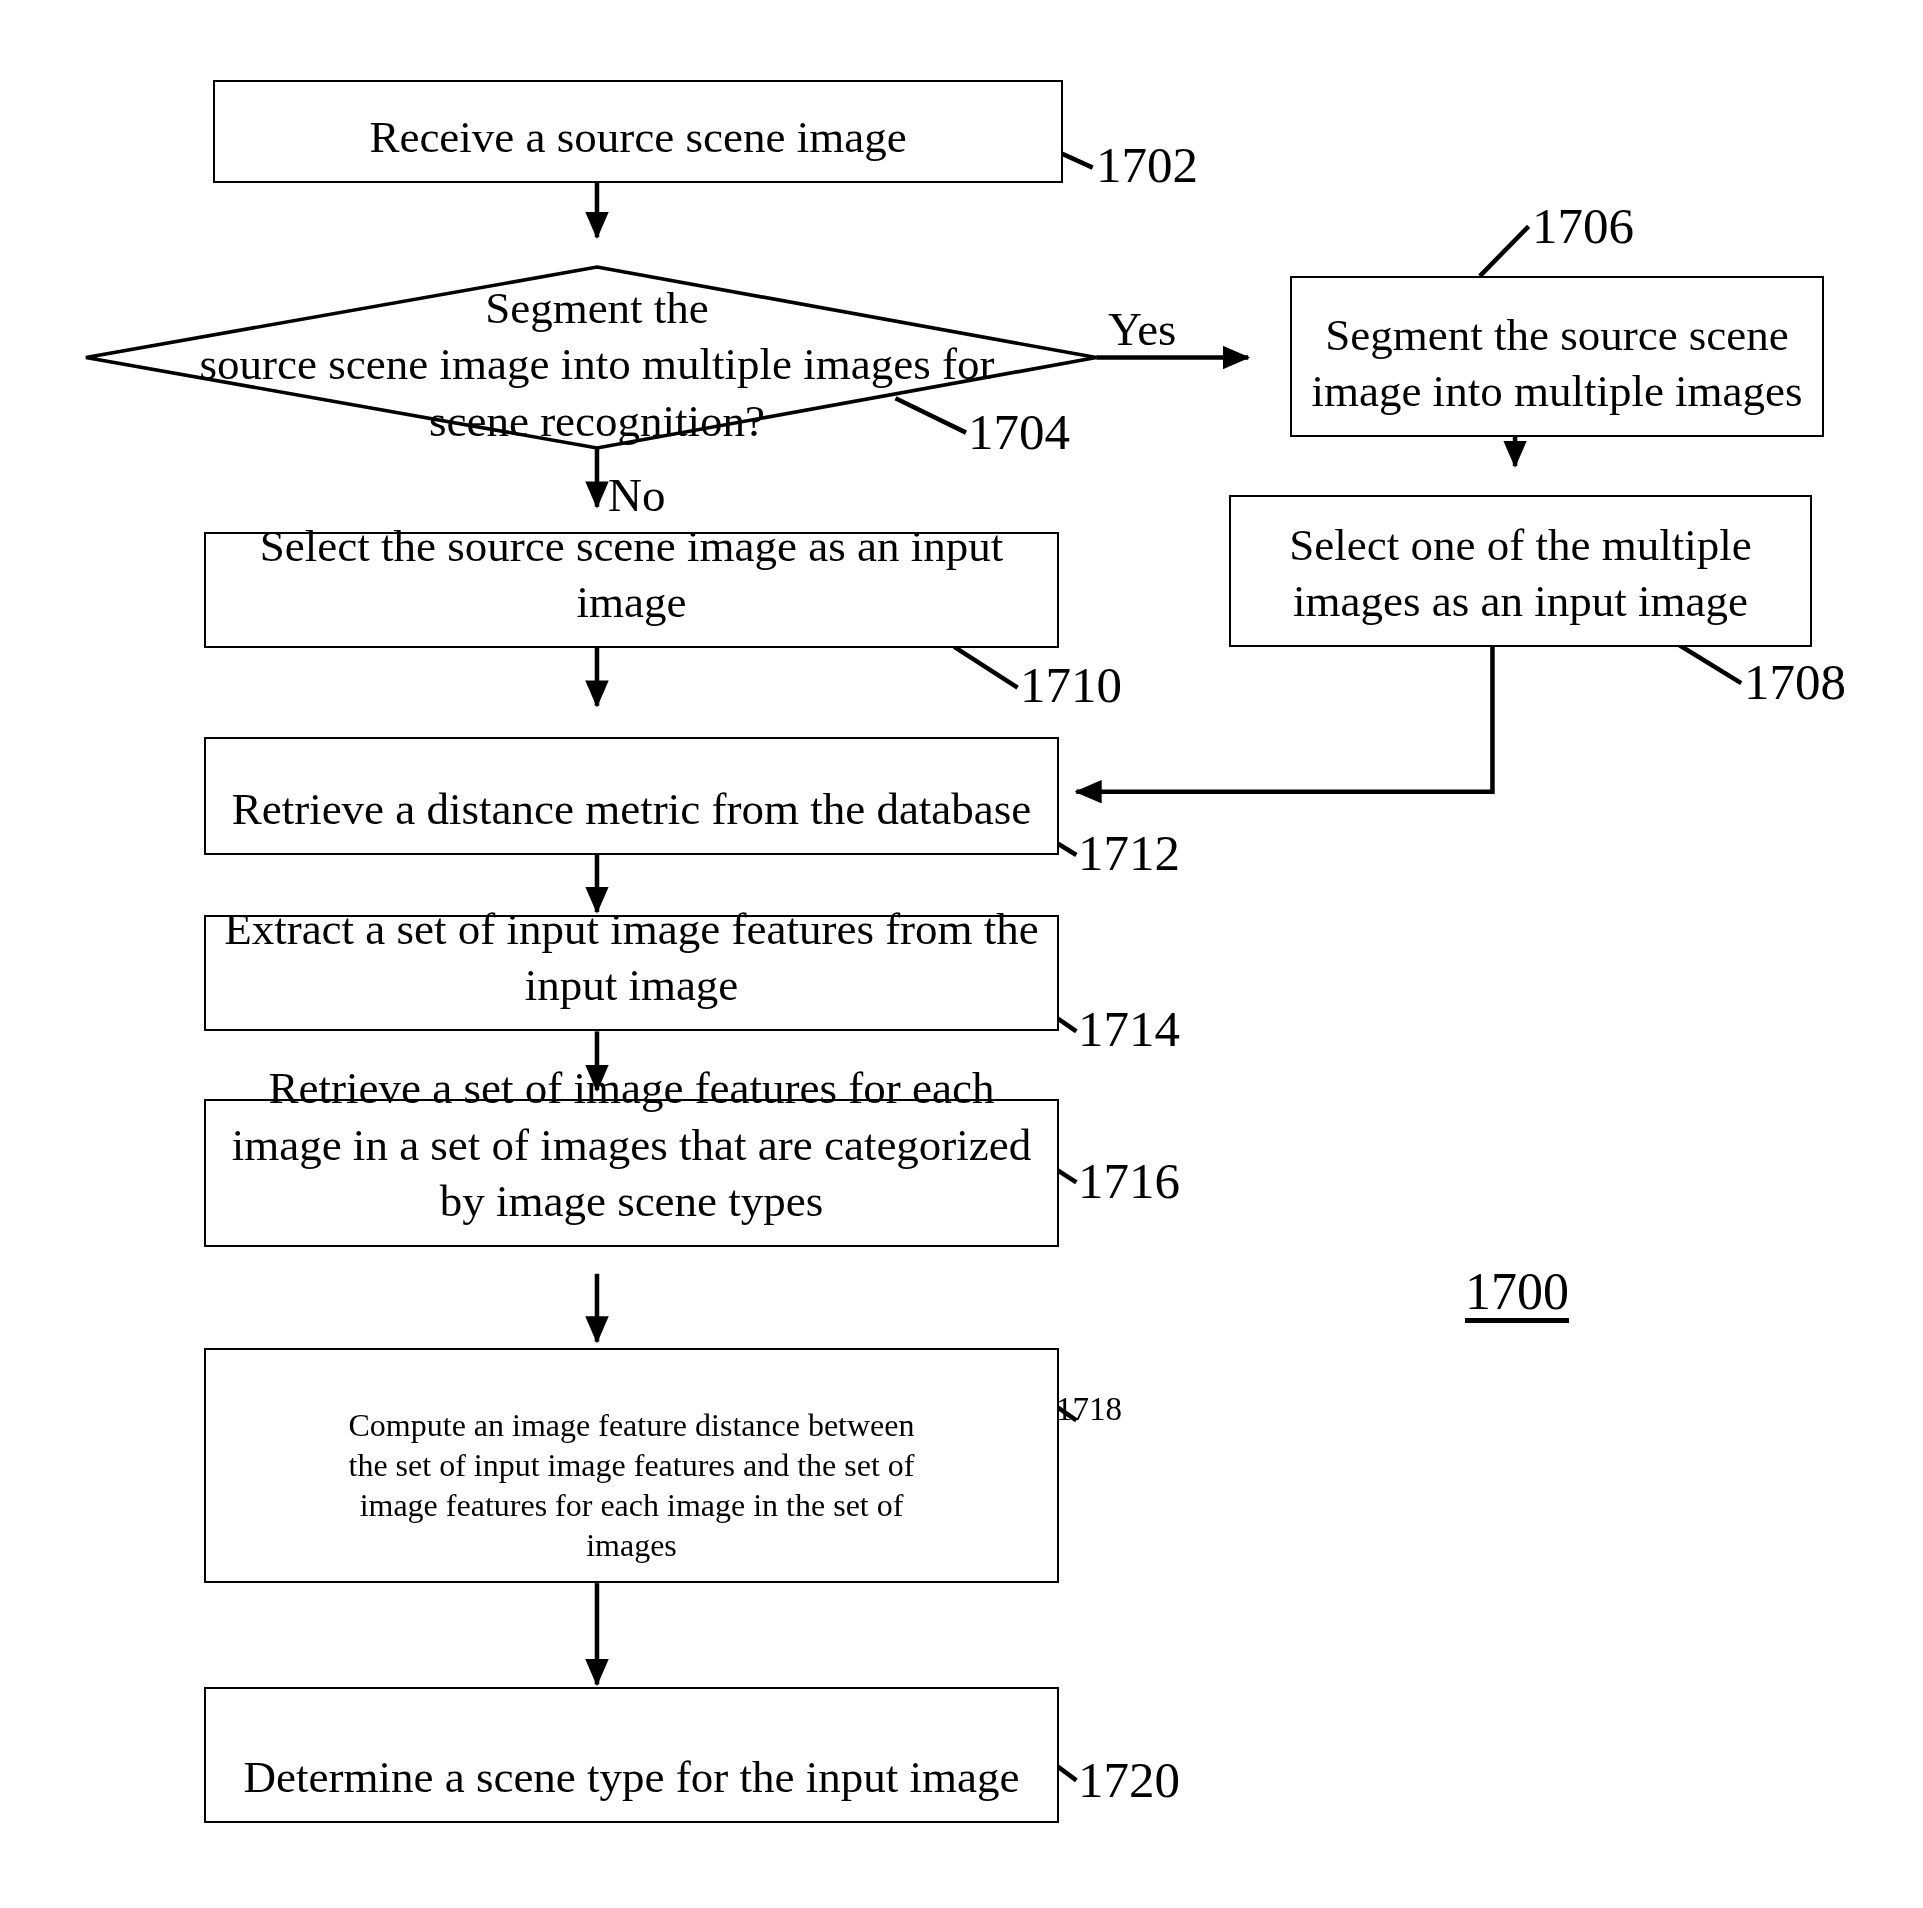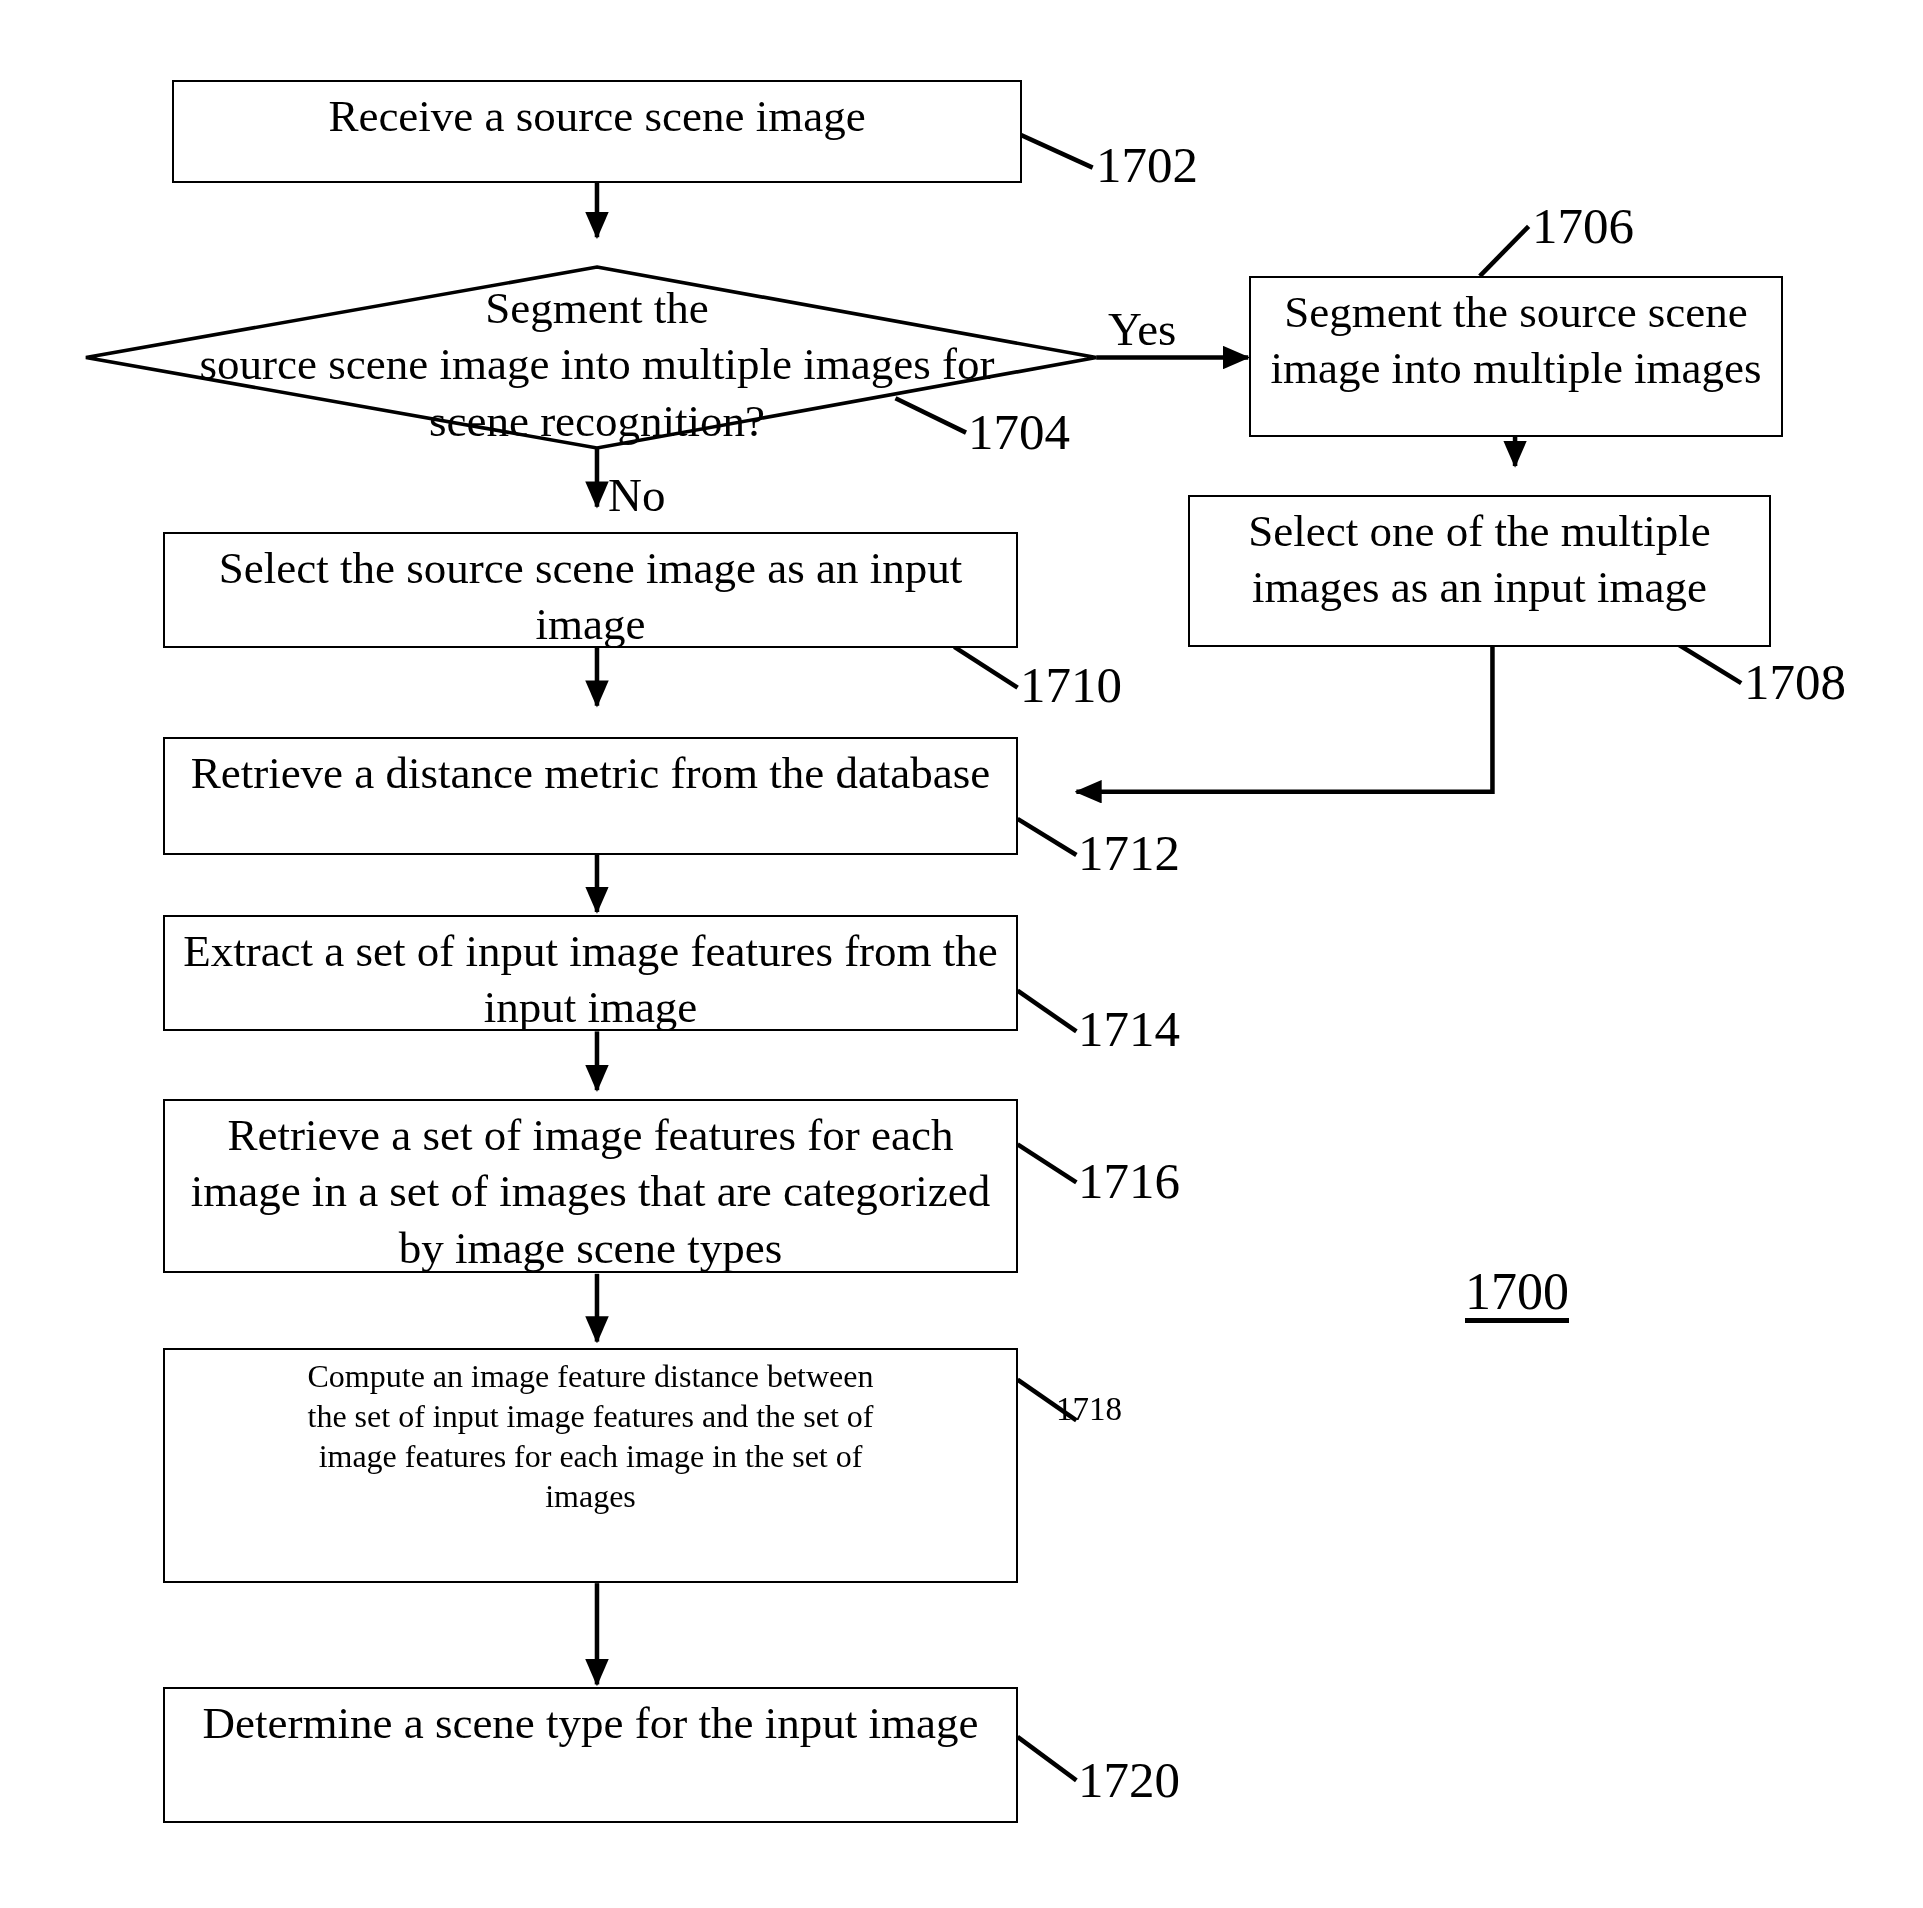--- a/index.html
+++ b/index.html
@@ -28,25 +28,26 @@
     height: 1909px;
     pointer-events: none;
   }
   
   .node-box {
     position: absolute;
     box-sizing: border-box;
     border: 2.7px solid #000000;
     background: #ffffff;
     display: flex;
-    align-items: flex-start;
+    align-items: flex-end;
     justify-content: center;
     text-align: center;
     line-height: 1.25;
-    padding: 6px 11px;
+    padding: 16px 11px;
+    margin-left: 41px;
   }
   .node-text {
     display: block;
     width: 100%;
     white-space: pre-line;
   }
   
   .diamond-label {
     position: absolute;
     text-align: center;
@@ -148,21 +149,21 @@
 
   <div class="node-box" style="left:163px; top:737px; width:855px; height:118px; font-size:45px;">
     <span class="node-text">Retrieve a distance metric from the database</span>
   </div>
 
   <div class="node-box" style="left:163px; top:915px; width:855px; height:116px; font-size:45px;">
     <span class="node-text">Extract a set of input image features from the
 input image</span>
   </div>
 
-  <div class="node-box" style="left:163px; top:1099px; width:855px; height:174px; font-size:45px;">
+  <div class="node-box" style="left:163px; top:1099px; width:855px; height:148px; font-size:45px;">
     <span class="node-text">Retrieve a set of image features for each
 image in a set of images that are categorized
 by image scene types</span>
   </div>
 
   <div class="node-box" style="left:163px; top:1348px; width:855px; height:235px; font-size:32px;">
     <span class="node-text">Compute an image feature distance between
 the set of input image features and the set of
 image features for each image in the set of
 images</span>

